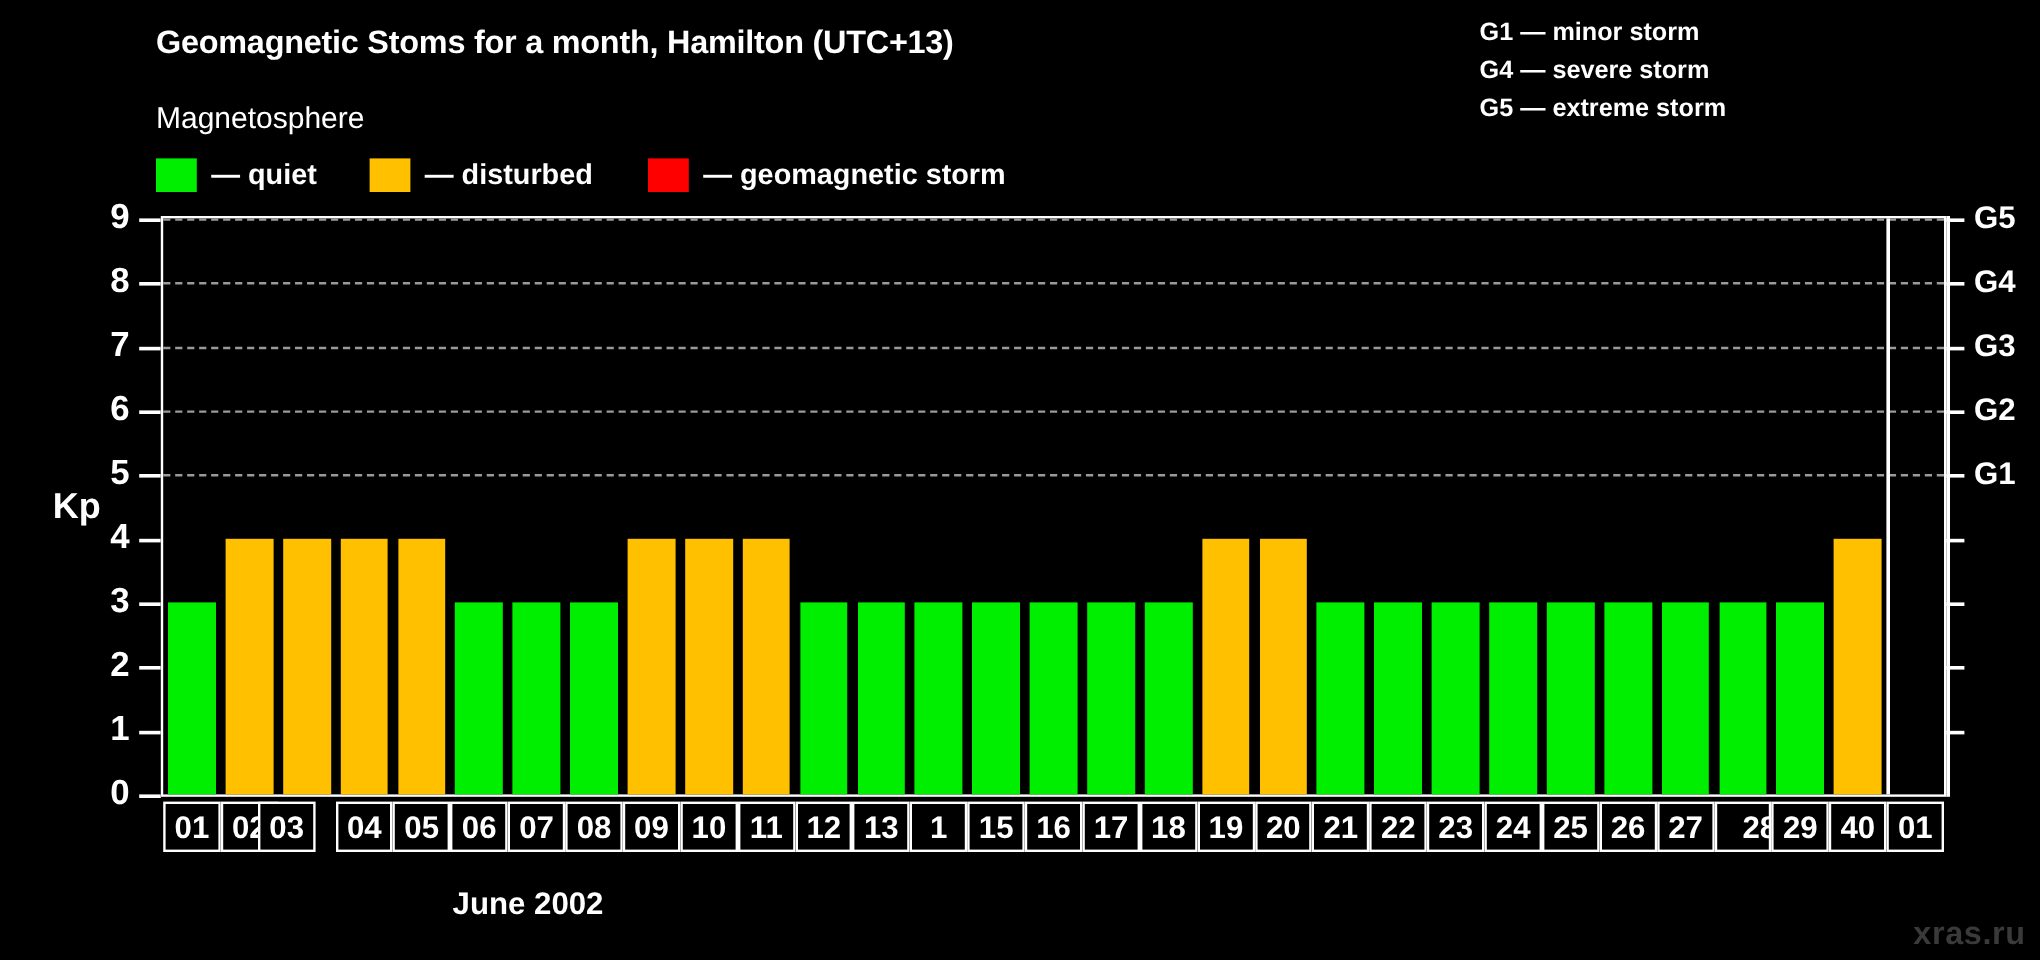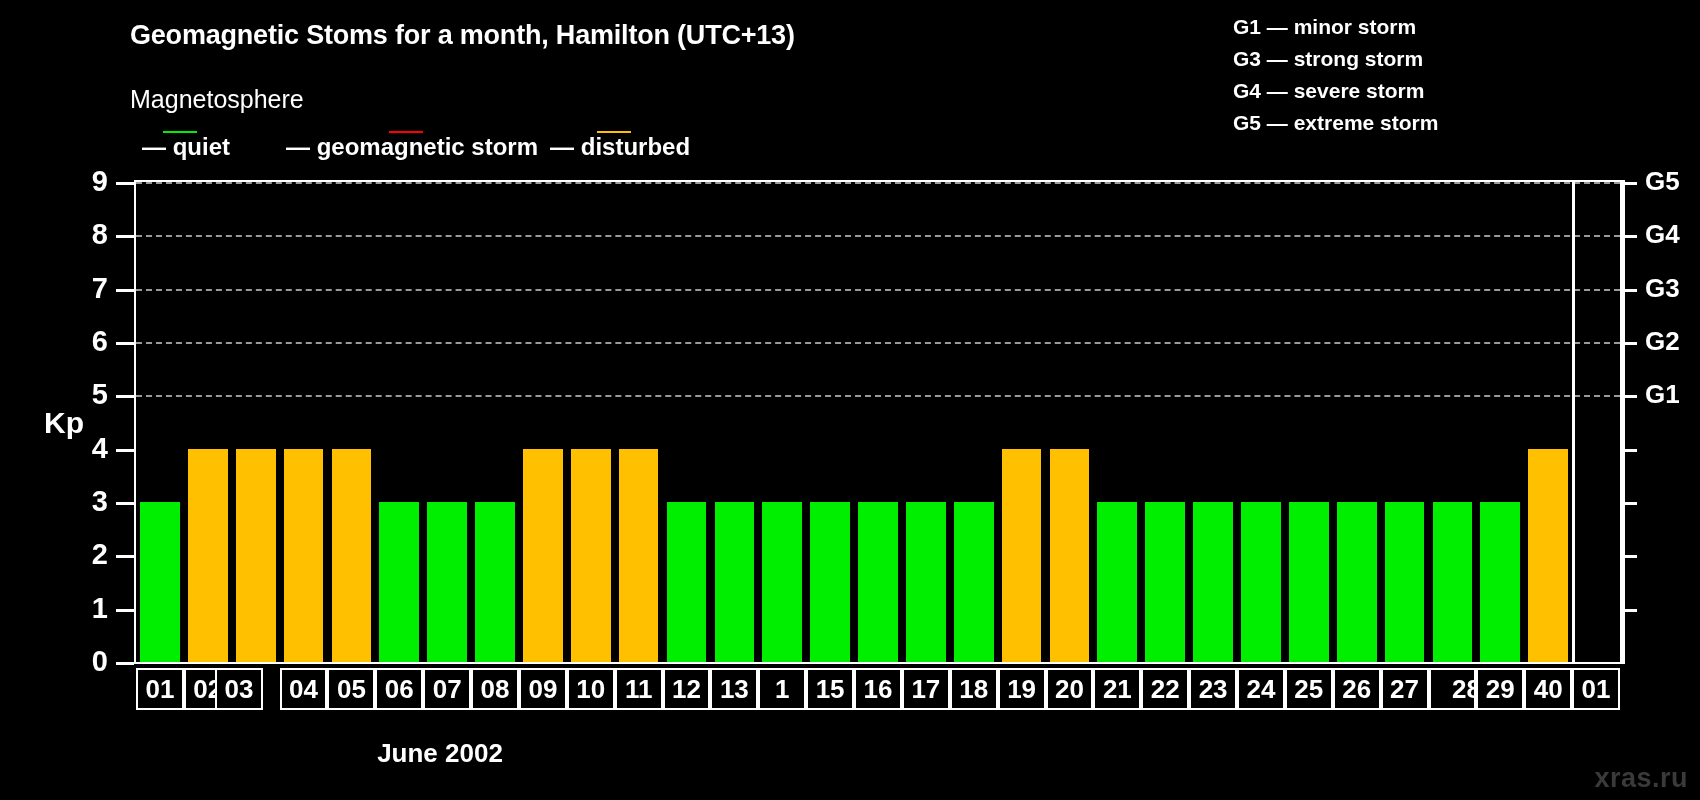--- a/index.html
+++ b/index.html
@@ -41,21 +41,20 @@
     left: 130px;
     top: 131px;
     display: flex;
     align-items: center;
     height: 30px;
   }
   .legend-entry {
     display: flex;
     align-items: center;
     height: 30px;
-    flex-direction: column;
   }
   .legend-swatch {
     width: 34px;
     height: 28px;
     display: block;
   }
   .legend-text {
     font-size: 24px;
     font-weight: bold;
     white-space: nowrap;
@@ -216,33 +215,32 @@
 
 <div id="chart-title">Geomagnetic Stoms for a month, Hamilton (UTC+13)</div>
 
 <div id="legend-heading">Magnetosphere</div>
 
 <div id="legend-row">
   <div class="legend-entry" style="margin-right:44px;">
     <span class="legend-swatch" style="background:#00EE00;"></span>
     <span class="legend-text">— quiet</span>
   </div>
+  <div class="legend-entry" style="margin-right:46px;">
+    <span class="legend-swatch" style="background:#FFC000;"></span>
+    <span class="legend-text">— disturbed</span>
+  </div>
   <div class="legend-entry">
     <span class="legend-swatch" style="background:#FF0000;"></span>
     <span class="legend-text">— geomagnetic storm</span>
   </div>
-  <div class="legend-entry" style="margin-right:46px;">
-    <span class="legend-swatch" style="background:#FFC000;"></span>
-    <span class="legend-text">— disturbed</span>
-  </div>
 </div>
 
 <div id="g-key">
   <div class="g-key-line">G1 — minor storm</div>
-  <div class="g-key-line">G3 — strong storm</div>
   <div class="g-key-line">G4 — severe storm</div>
   <div class="g-key-line">G5 — extreme storm</div>
 </div>
 
 <div id="y-axis-title">Kp</div>
 <div id="y-axis-labels">
     <div class="y-tick-label" style="top: 167px;">9</div>
     <div class="y-tick-label" style="top: 220.333px;">8</div>
     <div class="y-tick-label" style="top: 273.667px;">7</div>
     <div class="y-tick-label" style="top: 327px;">6</div>

